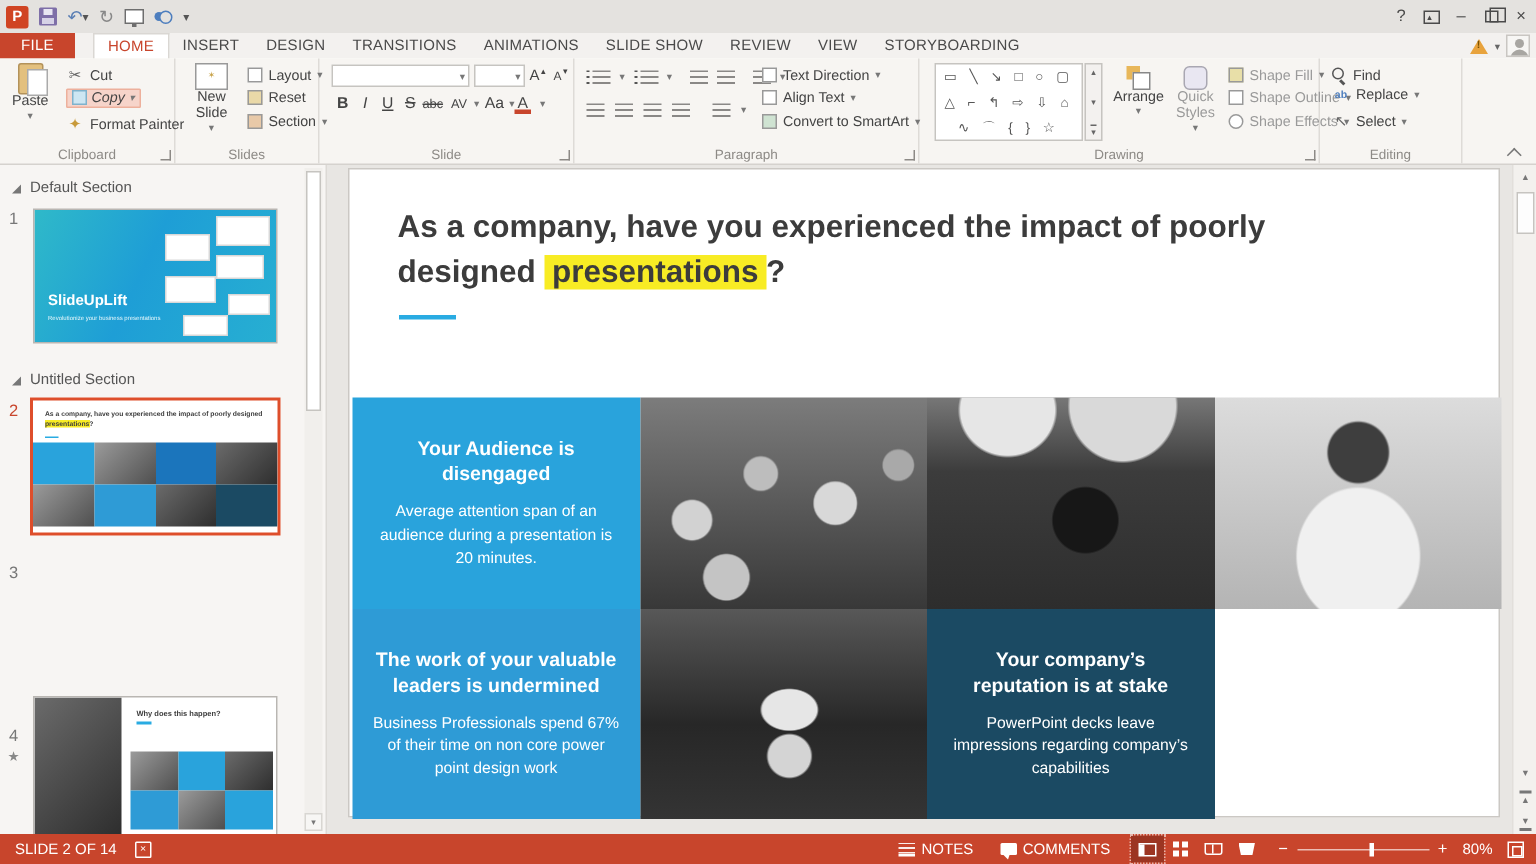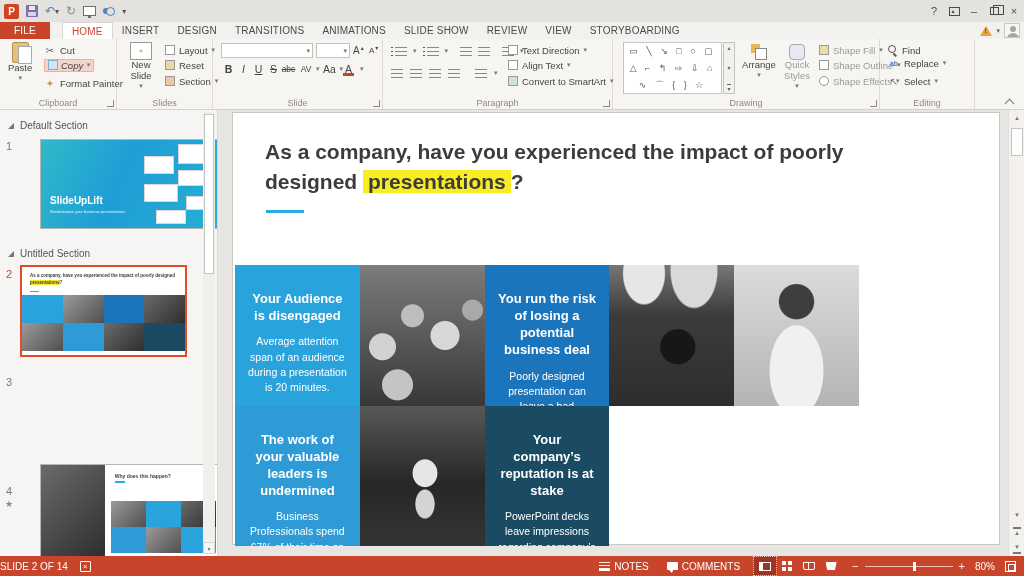--- a/index.html
+++ b/index.html
@@ -80,21 +80,21 @@
   .bars.dotted::before { content:""; position:absolute; left:-4px; top:0; width:2px; height:9px; background:repeating-linear-gradient(to bottom,#555 0 1px,transparent 1px 4px); }
 
   
   .workarea { position:absolute; top:110px; left:0; width:1024px; height:446px; background:#E8E6E3; }
 
   
   .thumbpanel { position:absolute; left:0; top:0; width:218px; height:446px; background:#F7F5F3; border-right:1px solid #DCD9D5; overflow:hidden; }
   .sectionhdr { position:absolute; left:8px; display:flex; align-items:center; gap:6px; font-size:10px; color:#555; }
   .tri-se { width:0; height:0; border-left:6px solid transparent; border-bottom:6px solid #777; }
   .slide-num { position:absolute; font-size:11px; color:#777; }
-  .thumb { position:absolute; left:40px; width:179px; background:#fff; border:1px solid #B9B6B2; overflow:hidden; }
+  .thumb { position:absolute; left:22px; width:163px; background:#fff; border:1px solid #B9B6B2; overflow:hidden; }
   .thumb.selected { border:2px solid #DE4E2B; }
   .t1 { background:linear-gradient(115deg,#2FB9C9 0%,#1E9ED6 45%,#27AFD2 100%); position:relative; }
   .t1 .mini-slide { position:absolute; background:#fff; border:1px solid #D8D8D8; }
   .t1-brand { position:absolute; left:9px; bottom:22px; color:#fff; font-weight:bold; font-size:10px; }
   .t1-tag { position:absolute; left:9px; bottom:14px; color:#E8F8FC; font-size:4px; }
   .t2title { padding:6px 8px 3px; font-size:4.5px; font-weight:bold; color:#3C3C3C; line-height:1.5; }
   .t2rule { margin:1px 0 3px 8px; width:9px; height:1.5px; background:#29ABE2; }
   .tgrid { display:flex; flex-wrap:wrap; }
   .tcell { height:28px; }
   .t2 .tcell { width:25%; }
@@ -111,21 +111,21 @@
   .panel-scroll { position:absolute; right:2px; top:2px; width:12px; height:442px; background:#F1EFEC; }
   .panel-scroll .pthumb { position:absolute; left:1px; top:2px; width:10px; height:160px; background:#fff; border:1px solid #C6C4C0; }
   .panel-scroll .pdown { position:absolute; left:0; bottom:0; width:12px; height:12px; background:#F7F6F4; border:1px solid #D8D6D2; color:#777; font-size:6px; display:flex; align-items:center; justify-content:center; }
 
   
   .canvas { position:absolute; left:219px; top:0; right:16px; bottom:0; }
   .slide { position:absolute; left:13px; top:2px; width:768px; height:433px; background:#fff; border:1px solid #CBC8C4; }
   .slide-title { position:absolute; left:32px; top:24px; width:600px; font-size:21px; font-weight:bold; color:#3C3C3C; line-height:1.42; }
   .hl { background:#F8EC24; padding:0 5px; }
   .title-rule { position:absolute; left:33px; top:97px; width:38px; height:3px; background:#29ABE2; }
-  .grid { position:absolute; left:2px; top:152px; width:624px; height:281px; display:grid; grid-template-columns:repeat(5,1fr); grid-template-rows:1fr 1fr; }
+  .grid { position:absolute; left:2px; top:152px; width:766px; height:281px; display:grid; grid-template-columns:repeat(4,1fr); grid-template-rows:1fr 1fr; }
   .cell { position:relative; overflow:hidden; }
   .cbox { color:#fff; text-align:center; padding:25px 13px 0; }
   .cbox .h { font-size:13px; font-weight:bold; line-height:1.32; }
   .cbox .b { font-size:10.5px; line-height:1.45; margin-top:10px; }
   .photo-audience { background:
       radial-gradient(circle at 18% 58%, #D2D2D2 0 13px, rgba(0,0,0,0) 14px),
       radial-gradient(circle at 42% 36%, #BDBDBD 0 11px, rgba(0,0,0,0) 12px),
       radial-gradient(circle at 68% 50%, #D8D8D8 0 14px, rgba(0,0,0,0) 15px),
       radial-gradient(circle at 90% 32%, #A9A9A9 0 10px, rgba(0,0,0,0) 11px),
       radial-gradient(circle at 30% 85%, #C4C4C4 0 15px, rgba(0,0,0,0) 16px),
@@ -145,21 +145,21 @@
       linear-gradient(180deg,#585858 0%,#272727 55%,#343434 100%); }
 
   
   .vscroll { position:absolute; right:0; top:0; width:16px; height:446px; background:#F3F1EE; border-left:1px solid #E2DFDB; }
   .vbtn { position:absolute; left:0; width:16px; height:15px; display:flex; align-items:center; justify-content:center; font-size:7px; color:#777; }
   .vthumb { position:absolute; left:2px; top:18px; width:12px; height:28px; background:#FDFDFD; border:1px solid #C6C4C0; }
   .navline { display:block; width:8px; height:1.5px; background:#777; margin:1px auto 0; }
 
   
   .statusbar { position:absolute; left:0; bottom:0; width:1024px; height:20px; background:#C8452C; color:#fff; display:flex; align-items:center; font-size:10px; }
-  .sb-left { display:flex; align-items:center; gap:12px; }
+  .sb-left { display:flex; align-items:center; gap:12px; padding-left:10px; }
   .ic-spell { width:11px; height:11px; border:1px solid #fff; border-radius:1px; font-size:7px; display:flex; align-items:center; justify-content:center; color:#fff; }
   .sb-right { margin-left:auto; display:flex; align-items:center; gap:10px; padding-right:8px; }
   .sb-btn { display:flex; align-items:center; gap:4px; padding:2px 4px; }
   .ic-notes { width:11px; height:9px; border-bottom:2px solid #fff; background:repeating-linear-gradient(to bottom,rgba(255,255,255,.9) 0 1px,transparent 1px 3px); }
   .ic-comment { width:11px; height:8px; background:#fff; border-radius:1px; position:relative; }
   .ic-comment::after { content:""; position:absolute; left:2px; bottom:-3px; border-left:3px solid transparent; border-right:1px solid transparent; border-top:3px solid #fff; }
   .viewbtns { display:flex; align-items:center; }
   .vi { width:22px; height:18px; display:flex; align-items:center; justify-content:center; }
   .vi.active { background:rgba(0,0,0,.22); outline:1px dotted rgba(255,255,255,.6); }
   .ic-normal { width:12px; height:9px; border:1px solid #fff; position:relative; }
@@ -491,24 +491,20 @@
           <span>As a company, have you experienced the impact of poorly designed </span><span class="hl">presentations</span><span>?</span>
         </div>
         <div class="title-rule"></div>
 
         <div class="grid">
           <div class="cell cbox" style="background: rgb(41, 163, 220);">
             <div class="h">Your Audience is disengaged</div>
             <div class="b">Average attention span of an audience during a presentation is 20 minutes.</div>
           </div>
           <div class="cell photo-audience"></div>
-          <div class="cell cbox" style="background: rgb(27, 117, 188);">
-            <div class="h">You run the risk of losing a potential business deal</div>
-            <div class="b">Poorly designed presentation can leave a bad impression in a client meeting</div>
-          </div>
           <div class="cell photo-despair"></div>
 
           <div class="cell photo-ears"></div>
           <div class="cell cbox" style="background: rgb(46, 155, 214);">
             <div class="h">The work of your valuable leaders is undermined</div>
             <div class="b">Business Professionals spend 67% of their time on non core power point design work</div>
           </div>
           <div class="cell photo-thumbs"></div>
           <div class="cell cbox" style="background: rgb(27, 74, 99);">
             <div class="h">Your company’s reputation is at stake</div>

